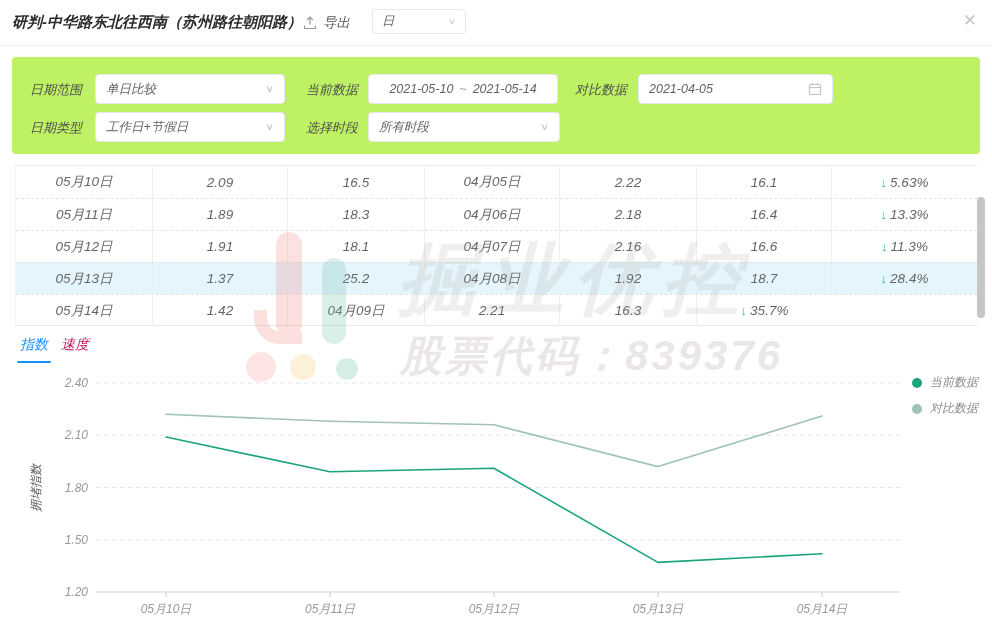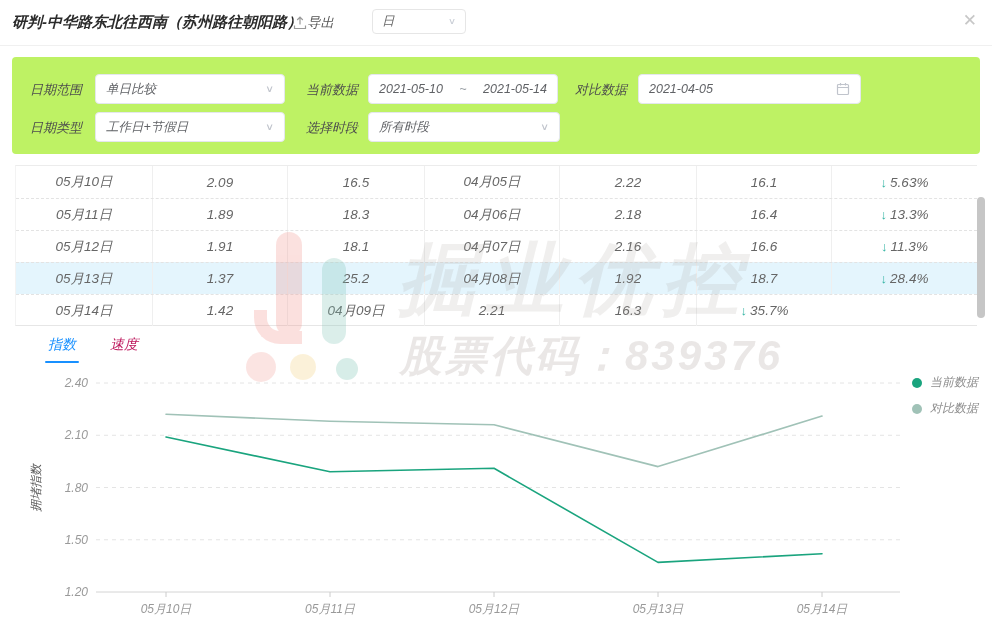--- a/index.html
+++ b/index.html
@@ -3,21 +3,21 @@
 <meta charset="utf-8">
 <style>
   * { margin:0; padding:0; box-sizing:border-box; }
   html,body { background:#fff; }
   body { font-family:"Liberation Sans","DejaVu Sans",sans-serif; }
   #app { position:relative; width:992px; height:624px; background:#fff; overflow:hidden;font-style:italic; }
 
   
   .header { position:absolute; left:0; top:0; width:992px; height:46px; background:#fff; border-bottom:1px solid #f0f0f0; }
   .title { position:absolute; left:12px; top:13px; font-size:15px; font-weight:bold; color:#2b2b2b; }
-  .export-btn { position:absolute; left:293px; top:14px; display:flex; align-items:center; cursor:pointer; color:#555; font-size:13.5px; }
+  .export-btn { position:absolute; left:303px; top:14px; display:flex; align-items:center; gap:6px; cursor:pointer; color:#555; font-size:13.5px; }
   .export-btn svg { display:block; }
   .mini-select { position:absolute; left:372px; top:9px; width:94px; height:25px; border:1px solid #e6e6e6; border-radius:4px; display:flex; align-items:center; padding:0 9px; font-size:12.5px; color:#666; background:#fff; cursor:pointer; }
   .mini-select .chev { margin-left:auto; color:#c9ced6; font-size:11px; transform:scaleY(.8); }
   .close-x { position:absolute; right:15px; top:12px; font-size:17px; color:#c7c7c7; cursor:pointer; line-height:1; }
 
   
   .filter-panel { position:absolute; left:12px; top:57px; width:968px; height:97px; background:#bef264; border-radius:4px; }
   .f-label { position:absolute; font-size:13px; color:#4d4d4d; }
   .control { position:absolute; height:30px; border:1px solid #e4e7ed; border-radius:4px; background:#fff; display:flex; align-items:center; font-size:12.5px; color:#606266; padding:0 10px; cursor:pointer; }
   .control .chev { margin-left:auto; color:#c0c4cc; font-size:12px; transform:scaleY(.8); }
@@ -41,21 +41,21 @@
   .wm-logo { position:absolute; left:12px; top:12px; width:140px; height:150px; opacity:.28; }
   .wm-bar-red { position:absolute; left:26px; top:0; width:26px; height:104px; background:#f2938c; border-radius:13px; }
   .wm-hook-red { position:absolute; left:4px; top:78px; width:48px; height:34px; border:13px solid #f2938c; border-top:none; border-right:none; border-radius:0 0 0 26px; }
   .wm-bar-teal { position:absolute; left:72px; top:26px; width:24px; height:86px; background:#7fc4b6; border-radius:12px; }
   .wm-dot { position:absolute; border-radius:50%; }
   .wm-dot.yellow { left:40px; top:122px; width:26px; height:26px; background:#f4cf7a; }
   .wm-dot.green { left:86px; top:126px; width:22px; height:22px; background:#74bfae; }
   .wm-dot.red { left:-4px; top:120px; width:30px; height:30px; background:#f2a09a; }
 
   
-  .tabs { position:absolute; left:48px; top:336px; display:flex; gap:34px; }
+  .tabs { position:absolute; left:20px; top:336px; display:flex; gap:13px; }
   .tab { font-size:14px; color:#be185d; cursor:pointer; padding-bottom:9px; position:relative; }
   .tab.active { color:#1890ff; }
   .tab.active::after { content:""; position:absolute; left:-3px; right:-3px; bottom:0; height:2px; background:#1890ff; border-radius:1px; }
 
   
   .chart-area { position:absolute; left:0; top:370px; width:992px; height:254px; }
   .legend { position:absolute; right:14px; top:4px; display:flex; flex-direction:column; gap:9px; }
   .legend-item { display:flex; align-items:center; gap:8px; cursor:pointer; }
   .legend-dot { width:10px; height:10px; border-radius:50%; }
   .legend-label { font-size:12px; color:#8c8c8c; }
@@ -83,28 +83,28 @@
   </div>
 
   <div class="filter-panel">
     <span class="f-label" style="left:18px; top:24px;">日期范围</span>
     <div class="control" style="left:83px; top:17px; width:190px;">
       <span>单日比较</span>
       <span class="chev">∨</span>
     </div>
 
     <span class="f-label" style="left:294px; top:24px;">当前数据</span>
-    <div class="control center" style="left:356px; top:17px; width:190px;justify-content:space-between;">
+    <div class="control center" style="left:356px; top:17px; width:190px;">
       <span>2021-05-10</span>
       <span style="color:#9aa0a6;">~</span>
       <span>2021-05-14</span>
     </div>
 
     <span class="f-label" style="left:563px; top:24px;">对比数据</span>
-    <div class="control" style="left:626px; top:17px; width:223px;justify-content:flex-end;">
+    <div class="control" style="left:626px; top:17px; width:195px;justify-content:flex-end;">
       <span>2021-04-05</span>
       <svg class="cal-icon" width="14" height="14" viewBox="0 0 14 14">
         <rect x="1.5" y="2.5" width="11" height="10" rx="1" stroke="#c0c4cc" fill="none" stroke-width="1.2"></rect>
         <path d="M1.5 5.5 L12.5 5.5 M4.5 1 L4.5 3.6 M9.5 1 L9.5 3.6" stroke="#c0c4cc" stroke-width="1.2" fill="none"></path>
       </svg>
     </div>
 
     <span class="f-label" style="left:18px; top:62px;">日期类型</span>
     <div class="control" style="left:83px; top:55px; width:190px;justify-content:center;">
       <span>工作日+节假日</span>

